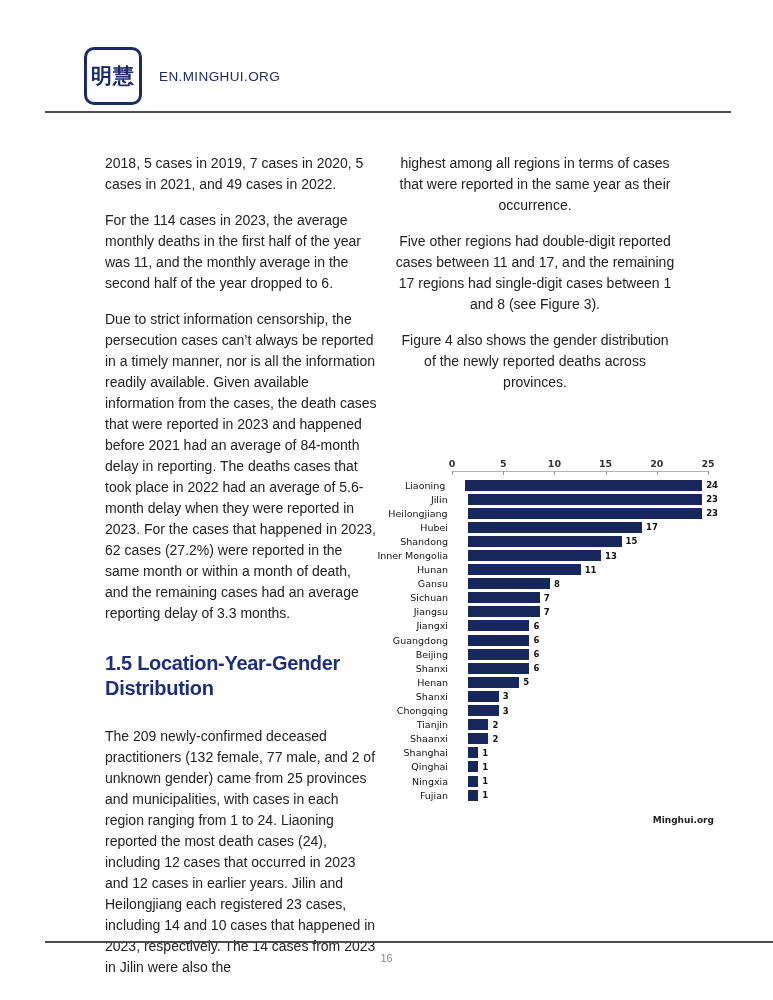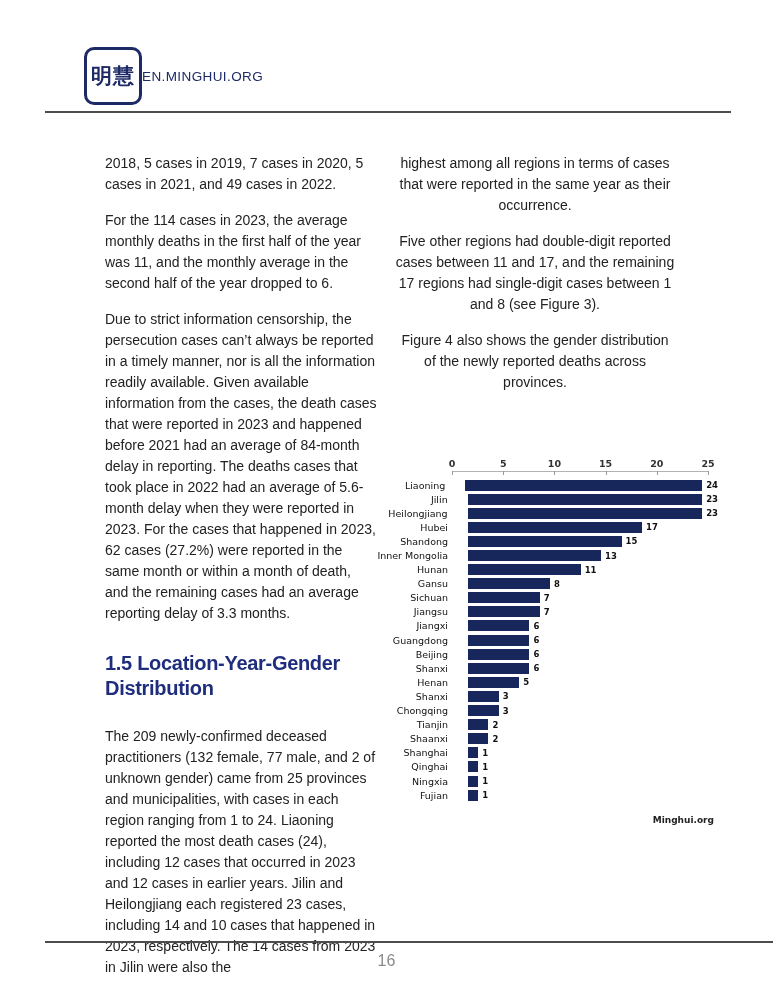--- a/index.html
+++ b/index.html
@@ -2,21 +2,21 @@
 <html><head>
 <meta charset="utf-8">
 <style>
   html,body{margin:0;padding:0;background:#e8e8e8;}
   .page{
     position:relative;width:773px;height:1000px;background:#ffffff;
     margin:0 auto;font-family:"Liberation Sans",sans-serif;color:#1f1f1f;
     overflow:hidden;
   }
   
-  .header{position:absolute;left:45px;top:47px;display:flex;align-items:center;gap:0;padding-left:39px;}
+  .header{position:absolute;left:45px;top:47px;display:flex;align-items:center;gap:17px;padding-left:39px;}
   .logo{
     width:52px;height:52px;border:3px solid #1e2a66;border-radius:10px;
     display:flex;align-items:center;justify-content:center;
     color:#1e2a66;font-weight:bold;font-size:21px;letter-spacing:1px;
     font-family:"DejaVu Sans",sans-serif;background:#fff;line-height:1;
   }
   .brand{
     font-weight:normal;font-size:13.5px;color:#1e2a66;letter-spacing:.4px;
     font-family:"Liberation Sans",sans-serif;
   }
@@ -52,21 +52,21 @@
   .chart-row .bar{height:11px;background:#17275c;}
   .chart-row .val{font-size:8.5px;font-weight:bold;color:#111;margin-left:4px;}
   .chart-source{
     text-align:right;padding-right:4px;margin-top:13px;
     font-size:9px;font-weight:bold;color:#222;
   }
   
   .footer-rule{position:absolute;left:45px;top:941px;width:728px;height:2px;background:#4d4d4d;}
   .page-number{
     position:absolute;left:0;top:952px;width:773px;text-align:center;
-    font-size:16px;color:#8a8a8a;
+    font-size:11px;color:#8a8a8a;
   }
 </style>
 </head>
 <body>
 
 <div class="page">
 
   <div class="header">
     <div class="logo">明慧</div>
     <div class="brand">EN.MINGHUI.ORG</div>

